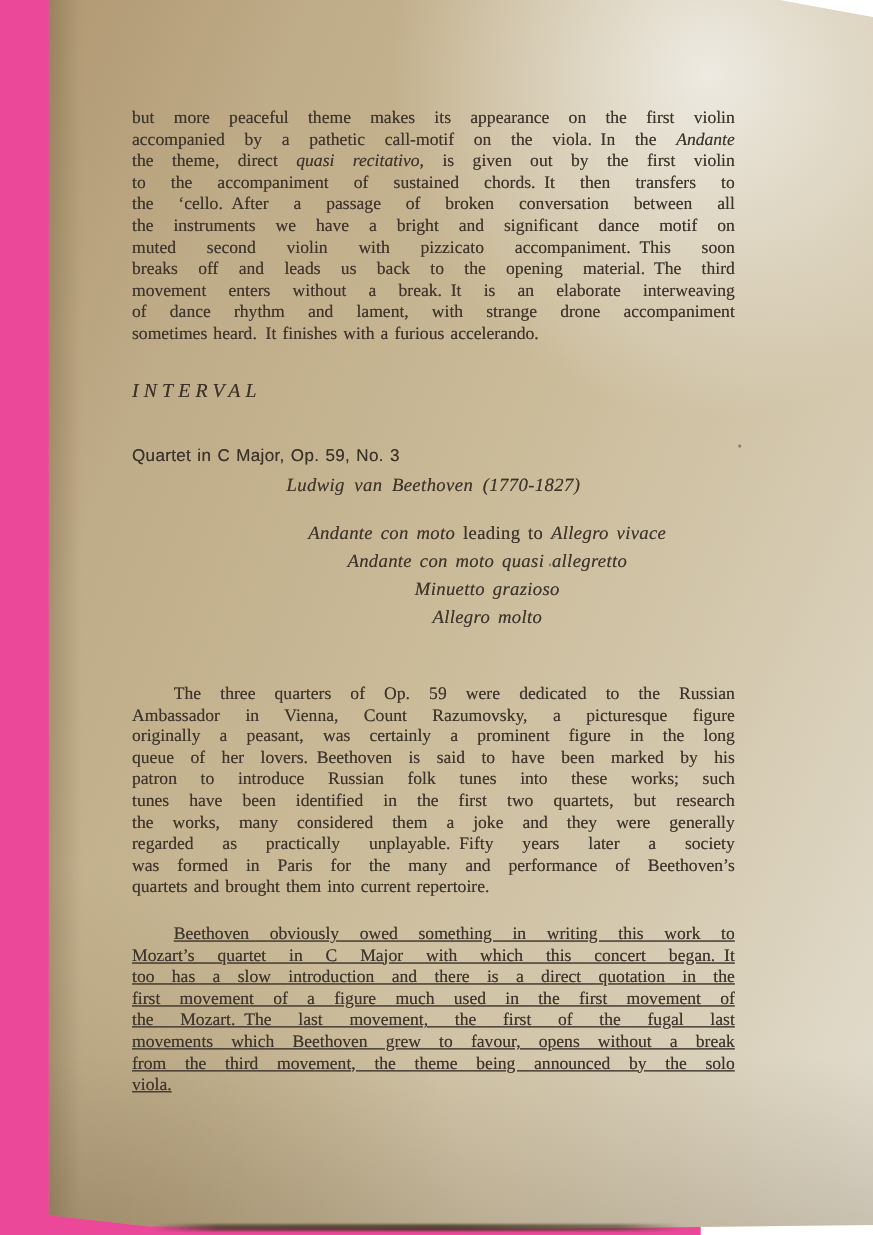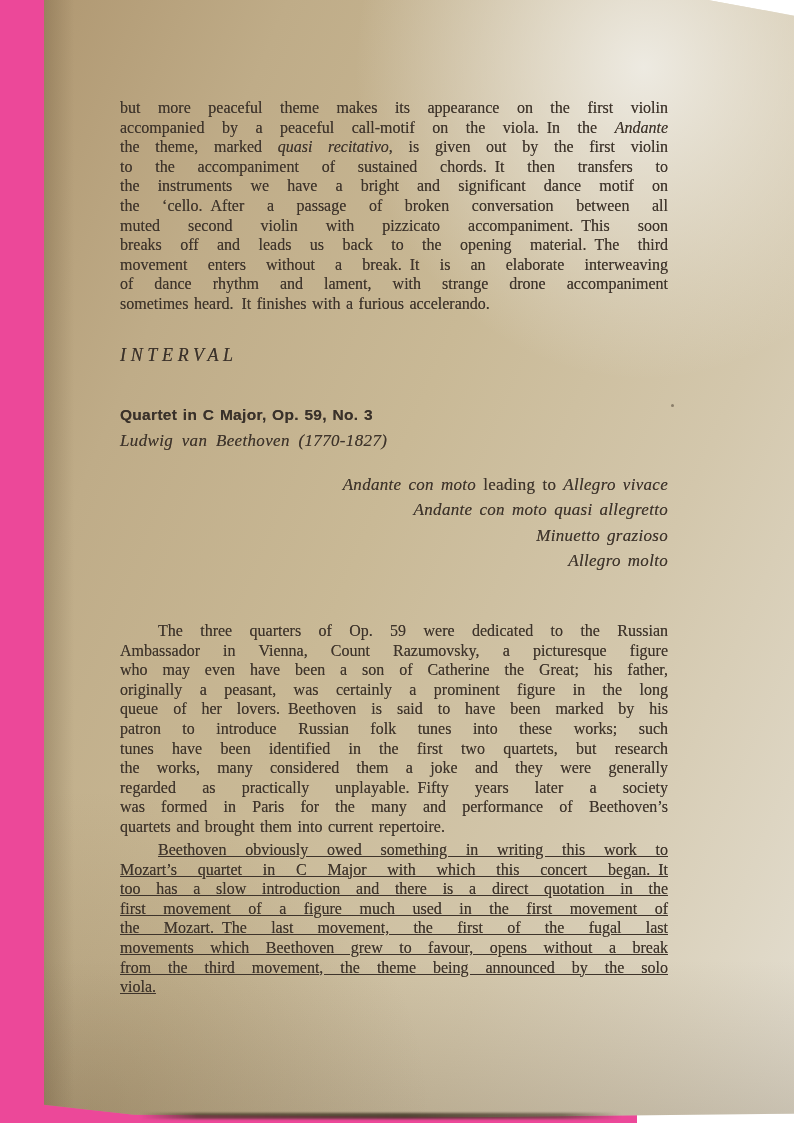--- a/index.html
+++ b/index.html
@@ -70,66 +70,66 @@
     top: 345px; width: 480px;
     text-align: left;
     font-style: italic;
     font-size: 18px;
     letter-spacing: 0.26em;
     color: #3a312a;
   }
   .work-title {
     top: 406px;
     font-family: "Liberation Sans", "DejaVu Sans", sans-serif;
-    font-weight: 700;
+    font-weight: 400;
     font-size: 15.5px;
     letter-spacing: 0.3px;
     word-spacing: 1px;
     line-height: 1.2;
     color: #39312a;
   }
   .composer-line {
     top: 431px;
-    text-align: left;
+    text-align: center;
     padding-right: 2px;
     font-style: italic;
     font-size: 17px;
     word-spacing: 4px;
     letter-spacing: 0.35px;
   }
   .movements {
     top: 472px; left: 98px; width: 450px;
     font-size: 17px;
     line-height: 25.3px;
     word-spacing: 2.5px;
     letter-spacing: 0.3px;
   }
-  .movements .tline { text-align: right; }
+  .movements .tline { text-align: center; }
 </style>
 </head>
 <body>
 
 <div class="photo">
   <div class="paper">
     <div class="specks">
       <span class="speck s1"></span>
       <span class="speck s2"></span>
       <span class="speck s3"></span>
     </div>
   </div>
 
   <div class="content">
 
     <div class="block para p1">
         <div class="tline"><span class="rm">but more peaceful theme makes its appearance on the first violin</span></div>
-        <div class="tline"><span class="rm">accompanied by a peaceful call-motif on the viola. In the </span><span class="it">Andante</span></div>
-        <div class="tline"><span class="rm">the theme, marked </span><span class="it">quasi recitativo</span><span class="rm">, is given out by the first violin</span></div>
+        <div class="tline"><span class="rm">accompanied by a pathetic call-motif on the viola. In the </span><span class="it">Andante</span></div>
+        <div class="tline"><span class="rm">the theme, direct </span><span class="it">quasi recitativo</span><span class="rm">, is given out by the first violin</span></div>
         <div class="tline"><span class="rm">to the accompaniment of sustained chords. It then transfers to</span></div>
+        <div class="tline"><span class="rm">the ‘cello. After a passage of broken conversation between all</span></div>
         <div class="tline"><span class="rm">the instruments we have a bright and significant dance motif on</span></div>
-        <div class="tline"><span class="rm">the ‘cello. After a passage of broken conversation between all</span></div>
         <div class="tline"><span class="rm">muted second violin with pizzicato accompaniment. This soon</span></div>
         <div class="tline"><span class="rm">breaks off and leads us back to the opening material. The third</span></div>
         <div class="tline"><span class="rm">movement enters without a break. It is an elaborate interweaving</span></div>
         <div class="tline"><span class="rm">of dance rhythm and lament, with strange drone accompaniment</span></div>
         <div class="tline last"><span class="rm">sometimes heard. It finishes with a furious accelerando.</span></div>
       </div>
 
     <div class="block interval-heading">INTERVAL</div>
 
     <div class="block work-title">Quartet in C Major, Op. 59, No. 3</div>
@@ -139,21 +139,20 @@
     <div class="block movements">
         <div class="tline"><span class="it">Andante con moto </span><span class="rm">leading to </span><span class="it">Allegro vivace</span></div>
         <div class="tline"><span class="it">Andante con moto quasi allegretto</span></div>
         <div class="tline"><span class="it">Minuetto grazioso</span></div>
         <div class="tline last"><span class="it">Allegro molto</span></div>
       </div>
 
     <div class="block para p2">
         <div class="tline first"><span class="rm">The three quarters of Op. 59 were dedicated to the Russian</span></div>
         <div class="tline"><span class="rm">Ambassador in Vienna, Count Razumovsky, a picturesque figure</span></div>
-        <div class="tline"><span class="rm">who may even have been a son of Catherine the Great; his father,</span></div>
         <div class="tline"><span class="rm">originally a peasant, was certainly a prominent figure in the long</span></div>
         <div class="tline"><span class="rm">queue of her lovers. Beethoven is said to have been marked by his</span></div>
         <div class="tline"><span class="rm">patron to introduce Russian folk tunes into these works; such</span></div>
         <div class="tline"><span class="rm">tunes have been identified in the first two quartets, but research</span></div>
         <div class="tline"><span class="rm">the works, many considered them a joke and they were generally</span></div>
         <div class="tline"><span class="rm">regarded as practically unplayable. Fifty years later a society</span></div>
         <div class="tline"><span class="rm">was formed in Paris for the many and performance of Beethoven’s</span></div>
         <div class="tline last"><span class="rm">quartets and brought them into current repertoire.</span></div>
       </div>
 

